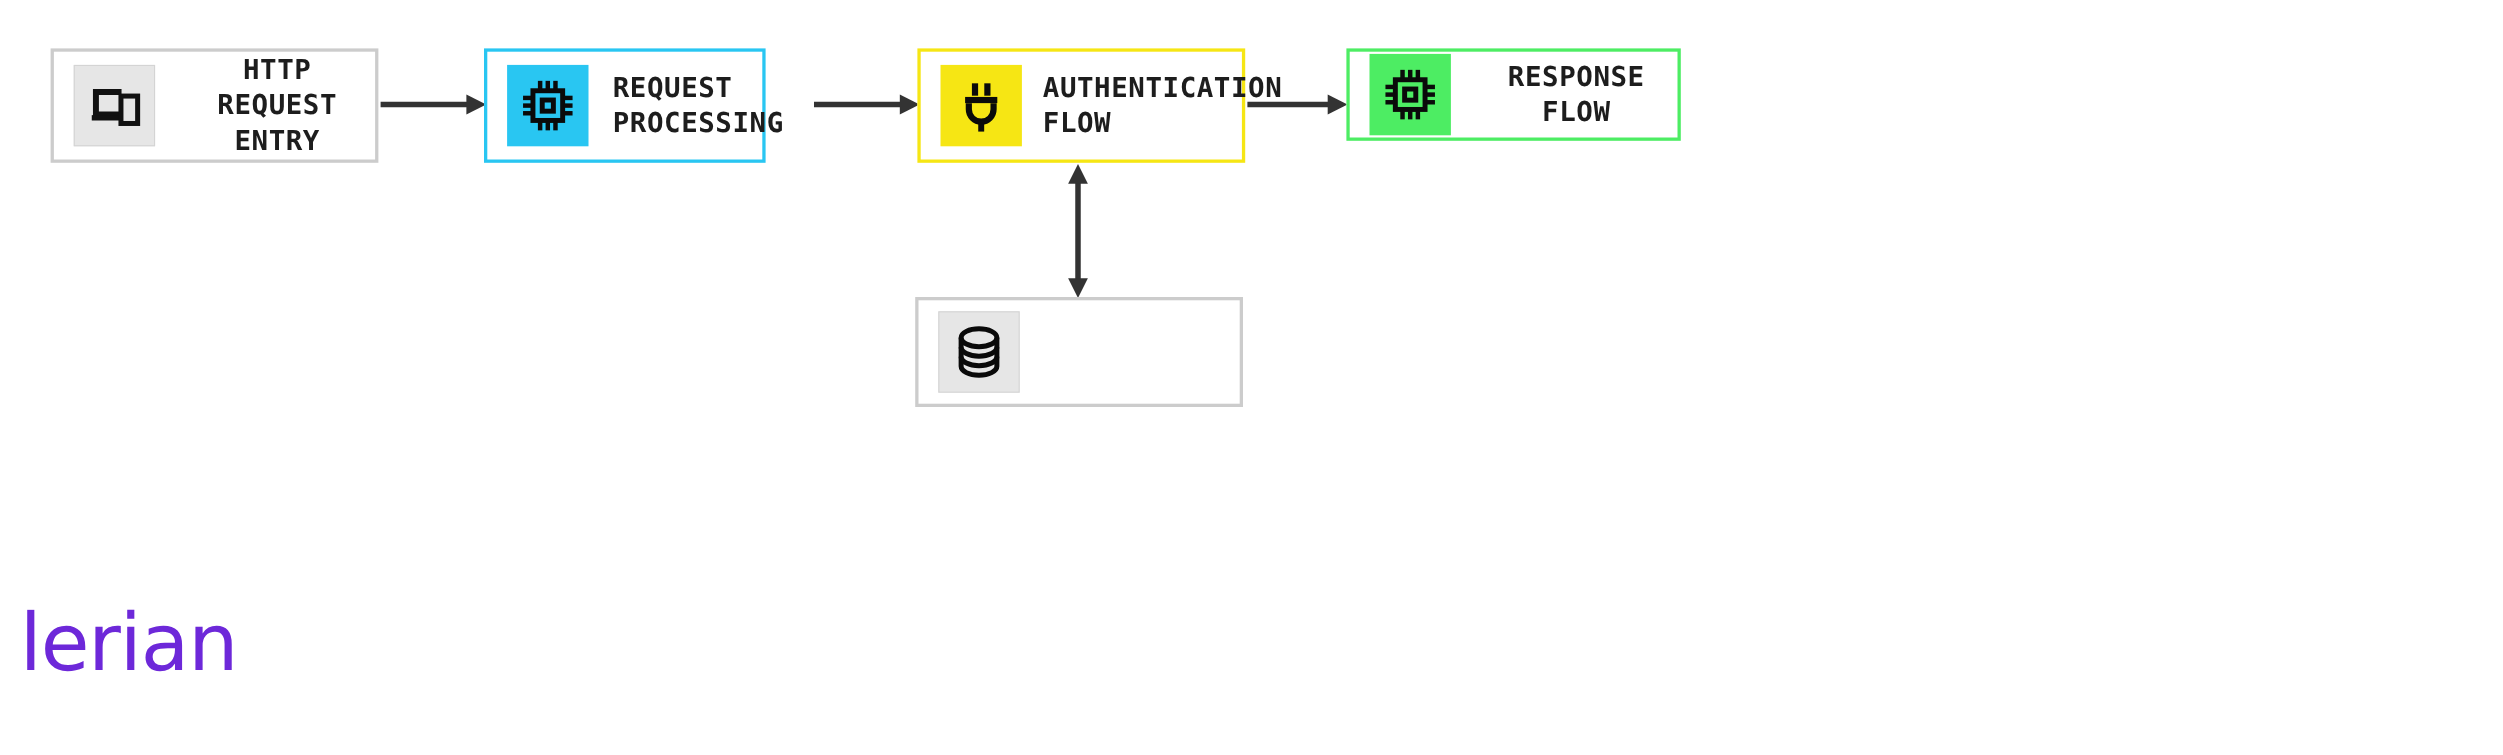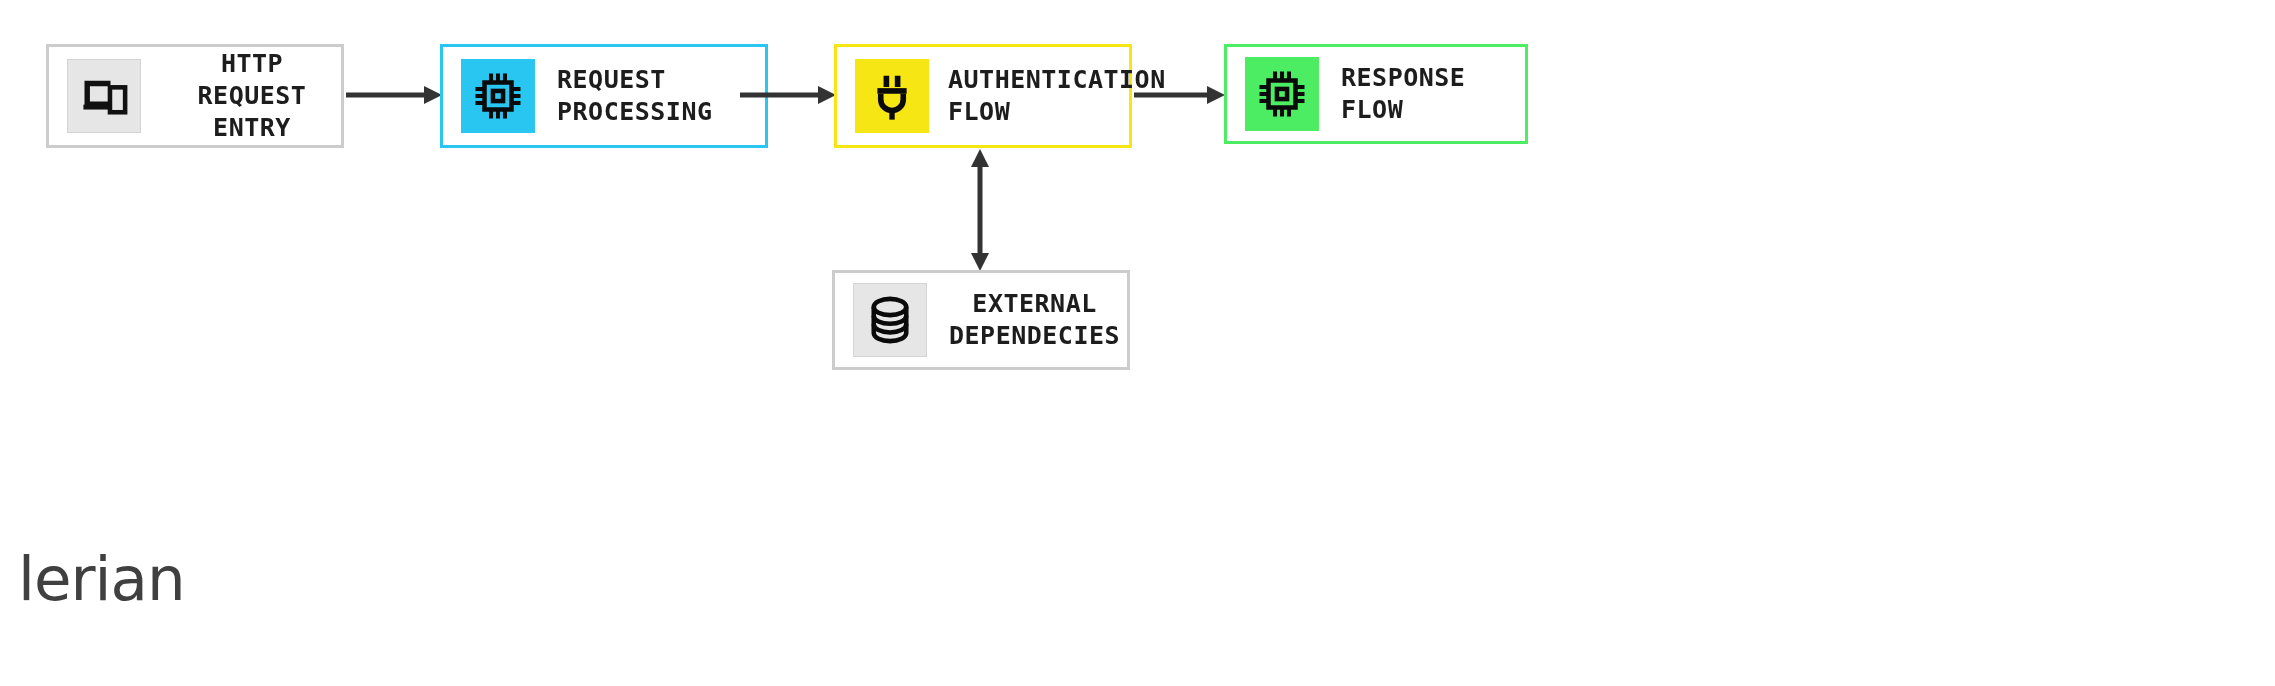--- a/index.html
+++ b/index.html
@@ -68,24 +68,24 @@
     position: absolute;
   }
   .conn svg { display: block; overflow: visible; }
 
   
   .brand {
     position: absolute;
     left: 18px;
     top: 548px;
     font-family: "DejaVu Sans", sans-serif;
-    font-size: 61px;
+    font-size: 72px;
     font-weight: 500;
     letter-spacing: -1px;
-    color: #404040;
+    color: #6d28d9;
     line-height: 1;
   }
 </style>
 </head>
 <body>
 
 <div class="canvas">
 
   <div class="node accent-gray" style="left:46px; top:44px; width:298px; height:104px;">
     <div class="icon-tile tile-gray">
@@ -99,21 +99,21 @@
 ENTRY</div>
   </div>
 
   <div class="conn" style="left:344px; top:80px;">
     <svg width="100" height="30" viewBox="0 0 100 30">
       <line x1="2" y1="15" x2="84" y2="15" stroke="#333333" stroke-width="5"></line>
       <polygon points="98,15 80,6 80,24" fill="#333333"></polygon>
     </svg>
   </div>
 
-  <div class="node accent-cyan" style="left:440px; top:44px; width:328px; height:104px;">
+  <div class="node accent-cyan" style="left:440px; top:44px; width:256px; height:104px;">
     <div class="icon-tile tile-cyan">
       <svg width="54" height="54" viewBox="0 0 48 48" aria-hidden="true">
         <rect x="12" y="12" width="24" height="24" fill="none" stroke="#0a0a0a" stroke-width="4"></rect>
         <rect x="19.5" y="19.5" width="9" height="9" fill="none" stroke="#0a0a0a" stroke-width="4"></rect>
         <g fill="#0a0a0a">
           <rect x="16" y="4" width="3.6" height="7"></rect>
           <rect x="22.2" y="4" width="3.6" height="7"></rect>
           <rect x="28.4" y="4" width="3.6" height="7"></rect>
           <rect x="16" y="37" width="3.6" height="7"></rect>
           <rect x="22.2" y="37" width="3.6" height="7"></rect>
@@ -154,21 +154,21 @@
 FLOW</div>
   </div>
 
   <div class="conn" style="left:1132px; top:80px;">
     <svg width="95" height="30" viewBox="0 0 95 30">
       <line x1="2" y1="15" x2="79" y2="15" stroke="#333333" stroke-width="5"></line>
       <polygon points="93,15 75,6 75,24" fill="#333333"></polygon>
     </svg>
   </div>
 
-  <div class="node accent-green" style="left:1224px; top:44px; width:304px; height:100px;">
+  <div class="node accent-green" style="left:1224px; top:44px; width:304px; height:84px;text-align:center;">
     <div class="icon-tile tile-green">
       <svg width="54" height="54" viewBox="0 0 48 48" aria-hidden="true">
         <rect x="12" y="12" width="24" height="24" fill="none" stroke="#0a0a0a" stroke-width="4"></rect>
         <rect x="19.5" y="19.5" width="9" height="9" fill="none" stroke="#0a0a0a" stroke-width="4"></rect>
         <g fill="#0a0a0a">
           <rect x="16" y="4" width="3.6" height="7"></rect>
           <rect x="22.2" y="4" width="3.6" height="7"></rect>
           <rect x="28.4" y="4" width="3.6" height="7"></rect>
           <rect x="16" y="37" width="3.6" height="7"></rect>
           <rect x="22.2" y="37" width="3.6" height="7"></rect>
@@ -195,19 +195,17 @@
 
   <div class="node accent-gray" style="left:832px; top:270px; width:298px; height:100px;">
     <div class="icon-tile tile-gray">
       <svg width="52" height="52" viewBox="0 0 48 48" aria-hidden="true">
         <ellipse cx="24" cy="12" rx="15" ry="7.5" fill="none" stroke="#0a0a0a" stroke-width="4.2"></ellipse>
         <path d="M9 12 v24 a15 7.5 0 0 0 30 0 v-24" fill="none" stroke="#0a0a0a" stroke-width="4.2"></path>
         <path d="M9 20 a15 7.5 0 0 0 30 0" fill="none" stroke="#0a0a0a" stroke-width="4.2"></path>
         <path d="M9 28 a15 7.5 0 0 0 30 0" fill="none" stroke="#0a0a0a" stroke-width="4.2"></path>
       </svg>
     </div>
-    <div class="node-label">EXTERNAL
-DEPENDECIES</div>
   </div>
 
   <div class="brand">lerian</div>
 
 </div>
 
 </body></html>

